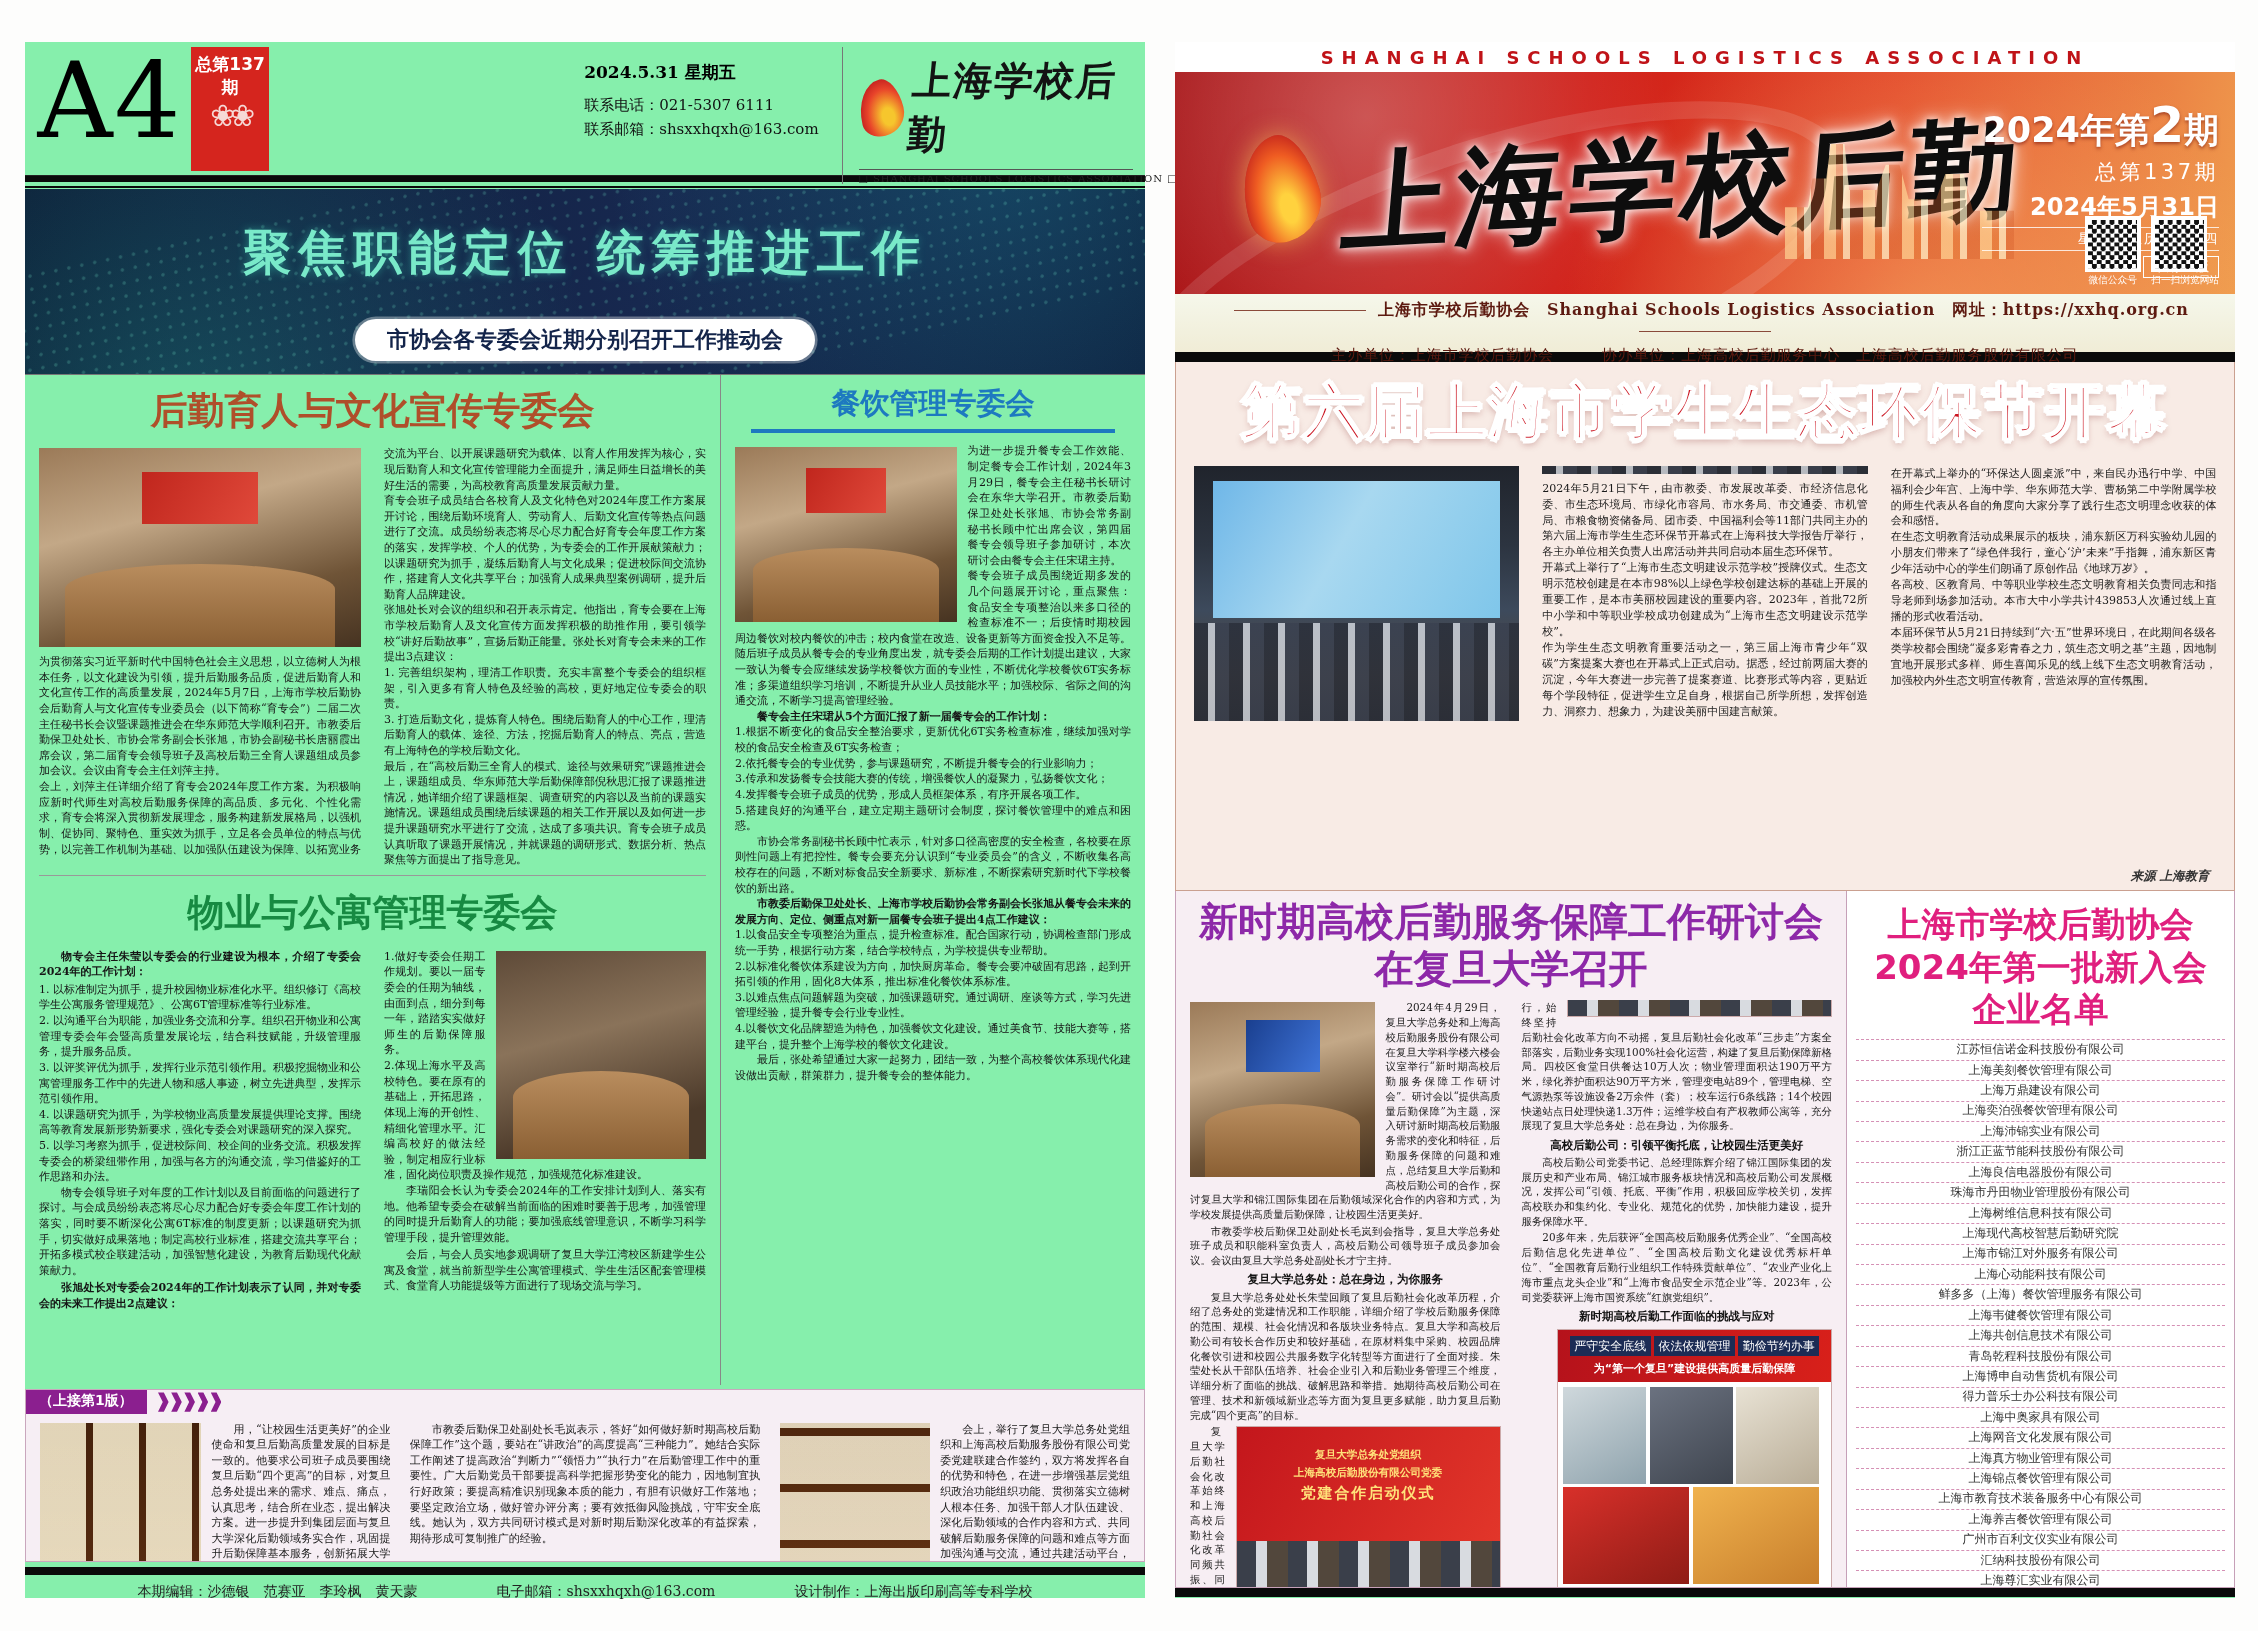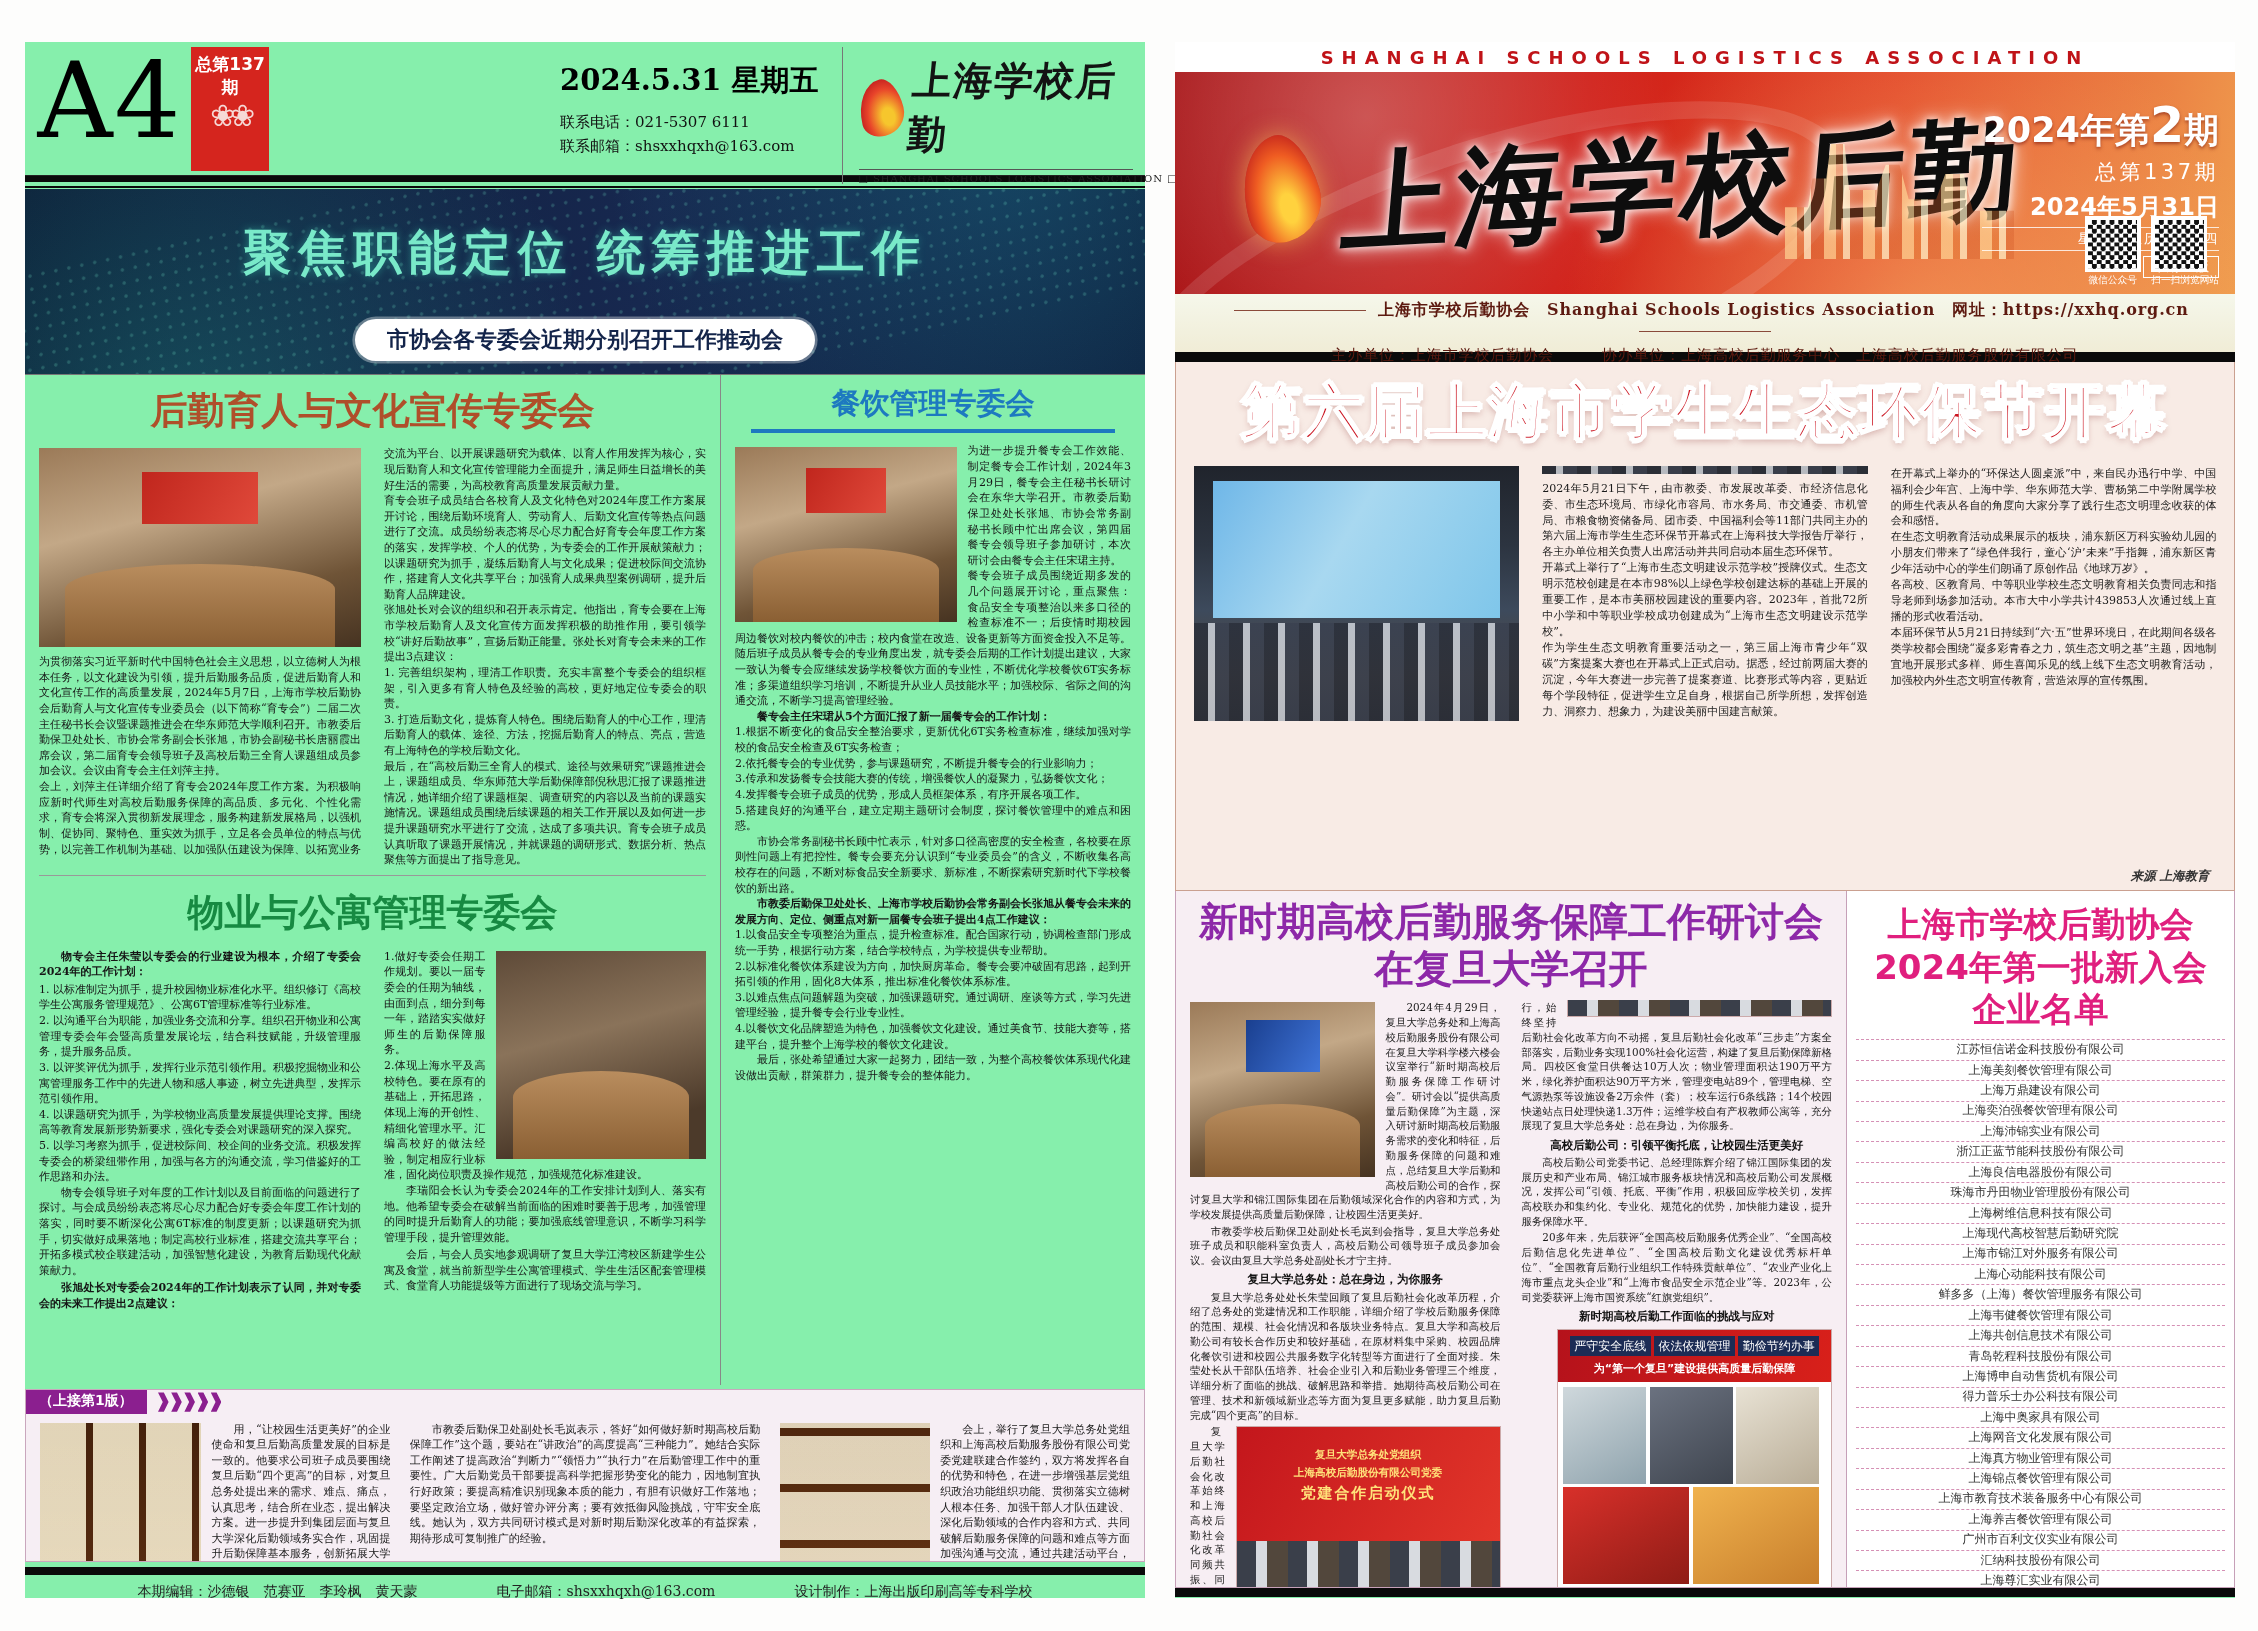--- a/index.html
+++ b/index.html
@@ -9,21 +9,21 @@
   .page-left { left:25px; width:1120px; }
   .page-right { left:1175px; width:1060px; }
 
   
   .lp-header { display:flex; align-items:flex-start; height:134px; padding:5.3px 12.4px 0 12.4px; border-bottom:0.9px solid #222; }
   .a4-label { font-size:104px; line-height:1.05; font-weight:400; color:#000; letter-spacing:1.8px; }
   .issue-box { width:78px; height:124px; background:#d5251e; color:#fff; margin-left:8.8px; text-align:center; padding-top:5.3px; }
   .issue-box .ib-text { font-size:17px; font-weight:bold; font-family:"DejaVu Sans","Liberation Sans",sans-serif; }
   .issue-box .blossom { font-size:30px; line-height:1.1; color:#f6d9d6; letter-spacing:-5.3px; }
   .lp-hdr-mid { margin-left:auto; text-align:left; padding-top:14px; }
-  .lp-date { font-size:29px; font-weight:bold; margin-bottom:8.8px; }
+  .lp-date { font-size:17px; font-weight:bold; margin-bottom:8.8px; }
   .lp-contact { font-size:15px; line-height:1.6; color:#111; }
   .lp-hdr-logo { width:291px; border-left:0.9px solid #777; margin-left:23px; padding:7px 0 0 16px; }
   .logo-row { display:flex; align-items:center; gap:7px; }
   .flame-icon { width:44px; height:56px; background:radial-gradient(ellipse at 62% 68%, #f6c62d 16%, #e8442a 52%, #b5121b 82%); border-radius:62% 38% 55% 45% / 72% 58% 42% 28%; transform:rotate(-14deg); flex:0 0 auto; }
   .logo-cn { font-size:39px; font-weight:bold; color:#131313; transform:skewX(-6deg); letter-spacing:1.8px; }
   .logo-en { margin-top:7px; border-top:0.9px solid #555; font-size:10px; letter-spacing:0.9px; color:#222; padding-top:2.6px; white-space:nowrap; }
   .dbl-rule { border-top:6.2px solid #0a0a0a; border-bottom:2.6px solid #0a0a0a; height:11.5px; }
 
   .lp-banner { position:relative; height:185px; margin-top:1.8px; overflow:hidden; text-align:center;
     background: radial-gradient(circle at 15% 130%, rgba(36,196,166,.28), transparent 42%),

